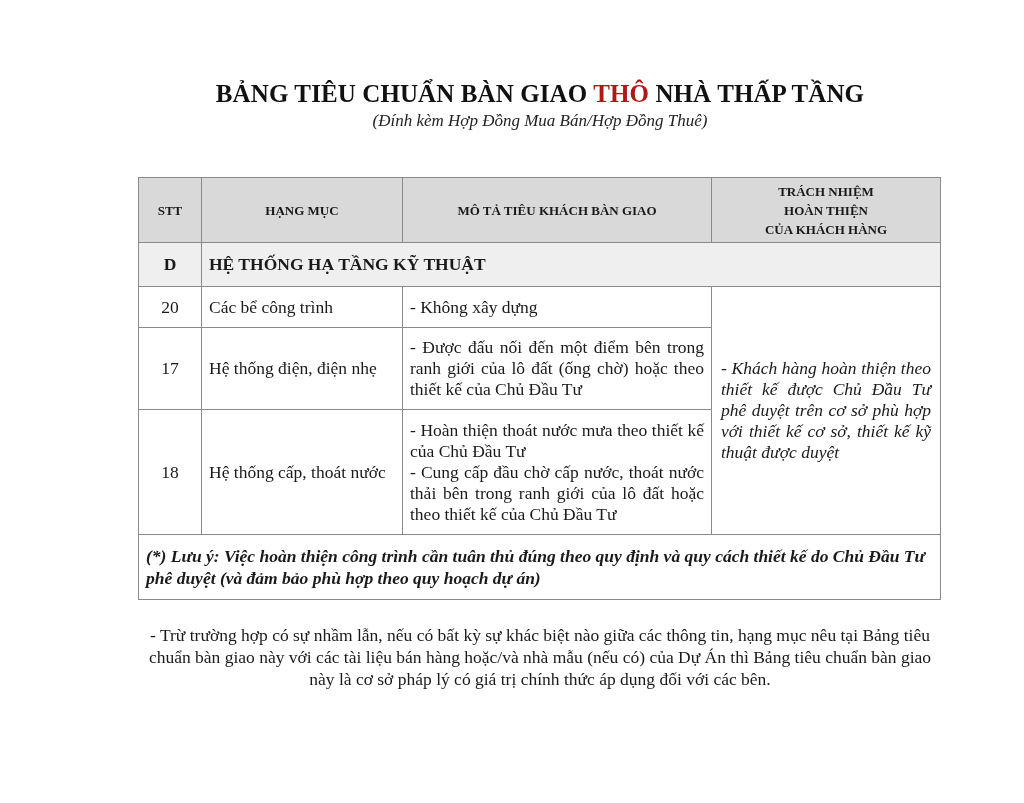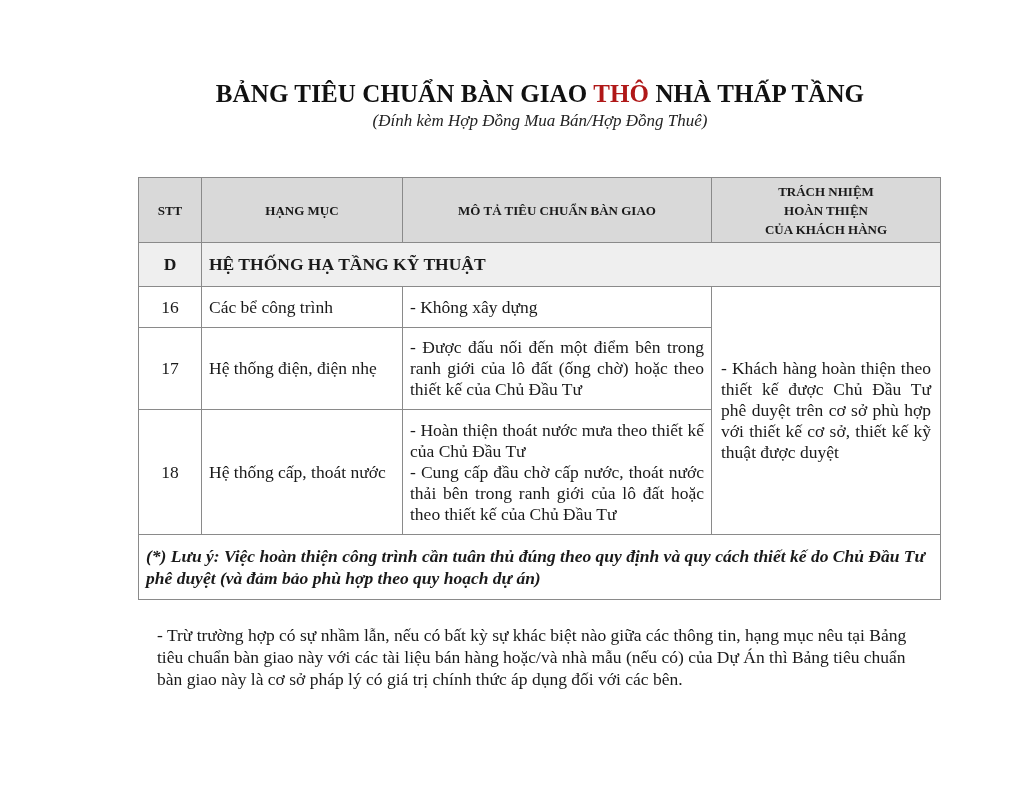--- a/index.html
+++ b/index.html
@@ -25,55 +25,55 @@
   .sec td { background: #efefef; font-weight: bold; height: 43px; }
   .center { text-align: center; }
   .just { text-align: justify; text-align-last: left; }
   .r16 td { height: 40px; }
   .r17 td { height: 81px; }
   .r18 td { height: 124px; }
   .note td { font-weight: bold; font-style: italic; height: 64px; padding: 2px 8px; line-height: 22px; margin-top: 11px; }
   .foot {
     position: absolute; left: 145px; width: 790px; font-size: 17.5px; line-height: 22px; text-align: left;
   }
-  .foot p { margin: 0 0 7px 12px; }
+  .foot p { margin: 0 0 7px 0; text-align: center; }
 </style>
 </head>
 <body>
 
 <div class="title"><span>BẢNG TIÊU CHUẨN BÀN GIAO </span><span class="hl">THÔ</span><span> NHÀ THẤP TẦNG</span></div>
 <div class="subtitle">(Đính kèm Hợp Đồng Mua Bán/Hợp Đồng Thuê)</div>
 
 <table class="main">
   <colgroup>
     <col style="width:63px">
     <col style="width:201px">
     <col style="width:309px">
     <col style="width:229px">
   </colgroup>
   <tbody>
       <tr class="hdr">
     <th>STT</th>
     <th>HẠNG MỤC</th>
-    <th style="padding:0 3px;">MÔ TẢ TIÊU CHUẨN BÀN GIAO</th>
+    <th style="padding:0 3px;">MÔ TẢ TIÊU KHÁCH BÀN GIAO</th>
     <th>
       <div>TRÁCH NHIỆM</div>
       <div>HOÀN THIỆN</div>
       <div>CỦA KHÁCH HÀNG</div>
     </th>
   </tr>
   <tr class="sec">
     <td class="center">D</td>
     <td colspan="3">HỆ THỐNG HẠ TẦNG KỸ THUẬT</td>
   </tr>
   <tr class="r16">
-    <td class="center">16</td>
+    <td class="center">20</td>
     <td>Các bể công trình</td>
     <td class="just">- Không xây dựng</td>
-    <td rowspan="3" class="just" style="padding:0 9px;">- Khách hàng hoàn thiện theo thiết kế được Chủ Đầu Tư phê duyệt trên cơ sở phù hợp với thiết kế cơ sở, thiết kế kỹ thuật được duyệt</td>
+    <td rowspan="3" class="just" style="padding:0 9px;font-style:italic;">- Khách hàng hoàn thiện theo thiết kế được Chủ Đầu Tư phê duyệt trên cơ sở phù hợp với thiết kế cơ sở, thiết kế kỹ thuật được duyệt</td>
   </tr>
   <tr class="r17">
     <td class="center">17</td>
     <td style="padding:0 4px 0 7px;">Hệ thống điện, điện nhẹ</td>
     <td class="just">- Được đấu nối đến một điểm bên trong ranh giới của lô đất (ống chờ) hoặc theo thiết kế của Chủ Đầu Tư</td>
   </tr>
   <tr class="r18">
     <td class="center">18</td>
     <td style="padding:0 4px 0 7px;">Hệ thống cấp, thoát nước</td>
     <td class="just">

